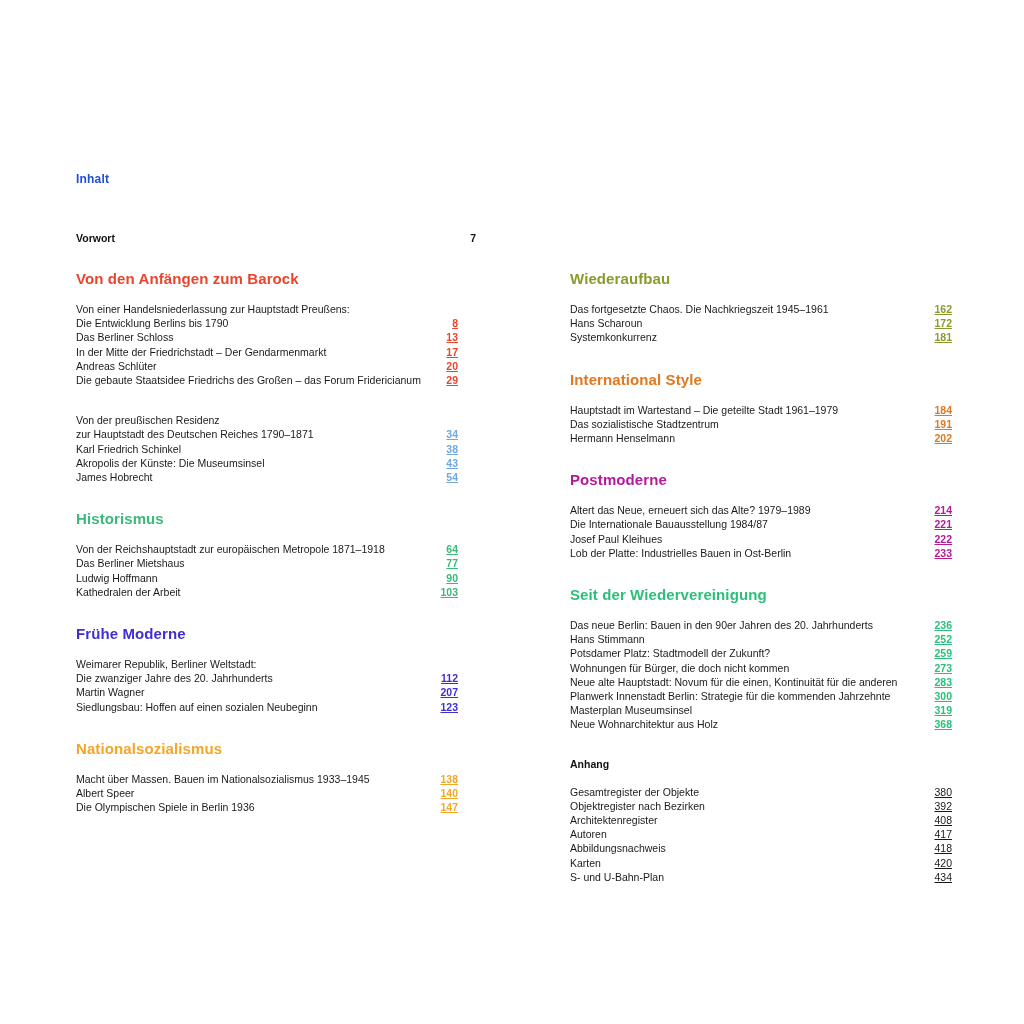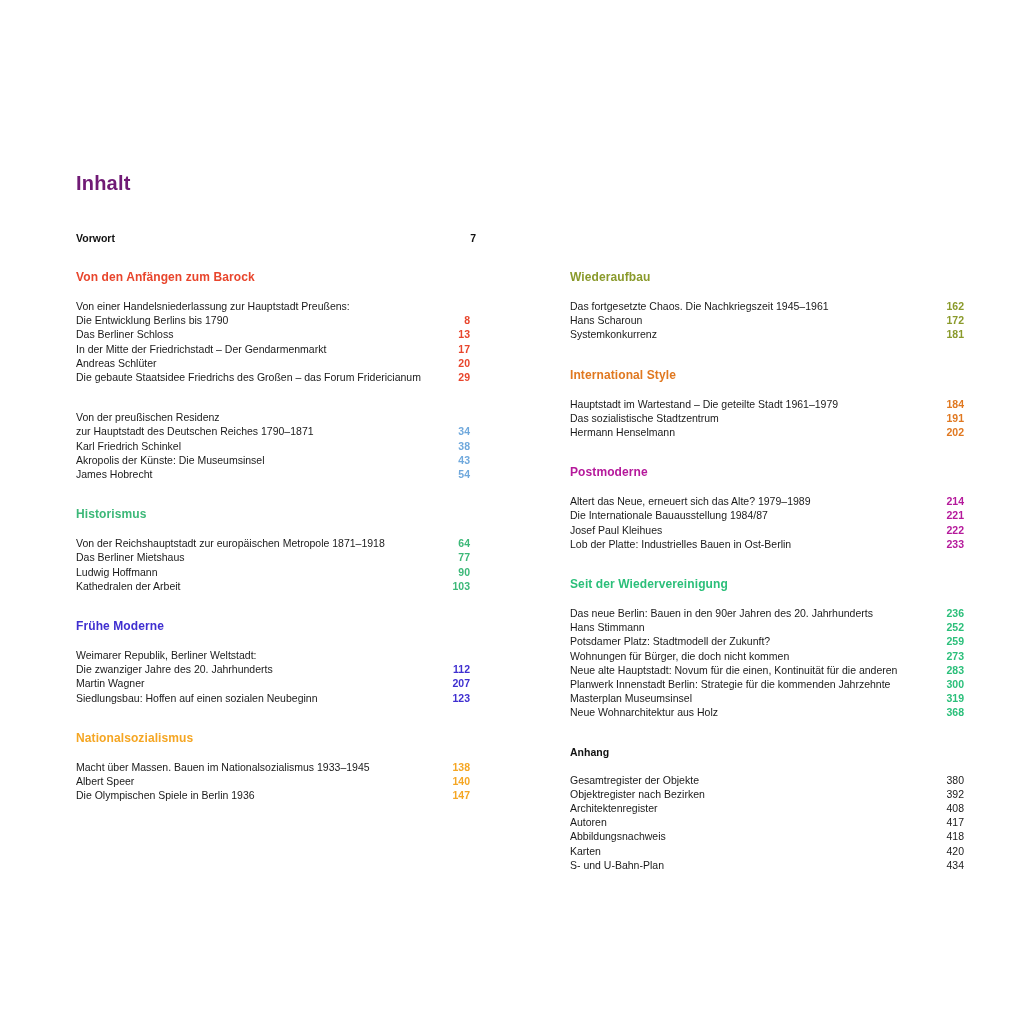--- a/index.html
+++ b/index.html
@@ -19,24 +19,24 @@
     position: absolute;
     left: 0;
     top: 0;
     width: 1024px;
     height: 1024px;
   }
   .title {
     position: absolute;
     left: 76px;
     top: 172px;
-    font-size: 20px;
+    font-size: 12px;
     font-weight: bold;
     letter-spacing: 0.2px;
-    color: #701a75;
+    color: #1d4ed8;
   }
   .vorwort-row {
     position: absolute;
     left: 76px;
     top: 232px;
     width: 380px;
     font-size: 10.5px;
     font-weight: bold;
     color: #111111;
   }
@@ -64,45 +64,46 @@
     top: 270px;
     width: 398px;
   }
   .col-left { left: 76px; }
   .col-right { left: 570px; }
 
   .section {
     margin-bottom: 26px;
   }
   .section-head {
-    font-size: 12px;
+    font-size: 15px;
     font-weight: bold;
     letter-spacing: 0.1px;
     margin-bottom: 15px;
   }
   .entry {
     position: relative;
     font-size: 10.5px;
     line-height: 14.2px;
     color: #1a1a1a;
     margin-bottom: 0px;
     padding-right: 44px;
   }
   .entry .etext {
     display: block;
     max-width: 352px;
   }
   .entry .epage {
     position: absolute;
-    right: 4px;
+    right: 16px;
     top: 0;
     width: 30px;
     text-align: right;
     font-weight: bold;
     font-size: 10.5px;
+    text-decoration: underline;
   }
   .entry.two-line .epage {
     top: 14.2px;
   }
   .entry.plain .epage {
     font-weight: normal;
     color: #1a1a1a;
   }
   .anhang-head {
     font-size: 10.5px;

